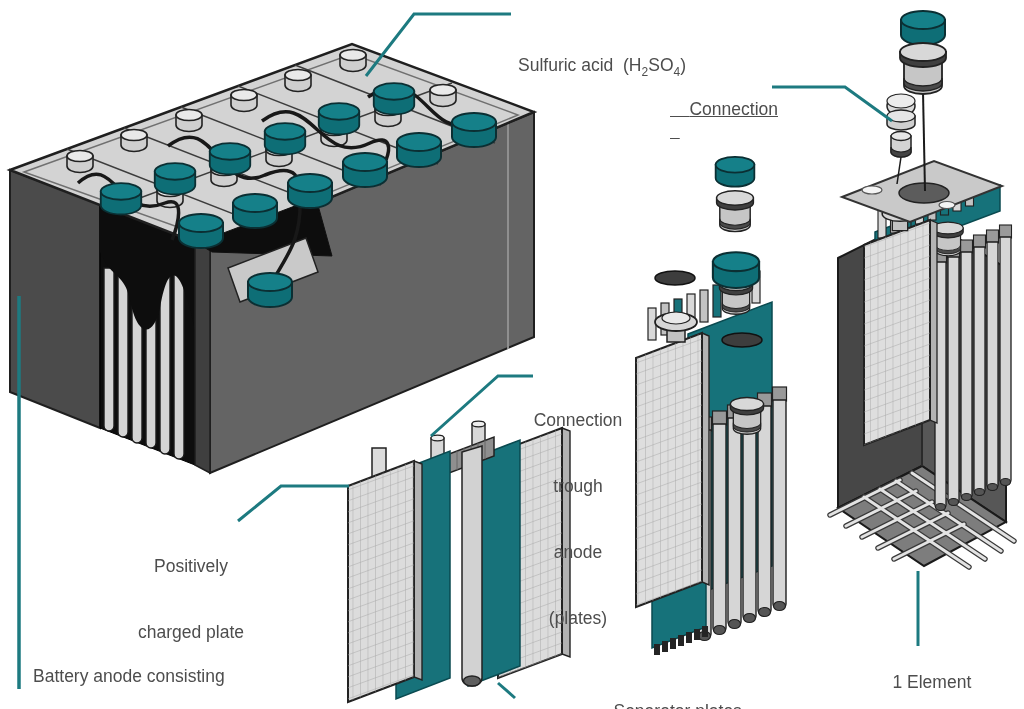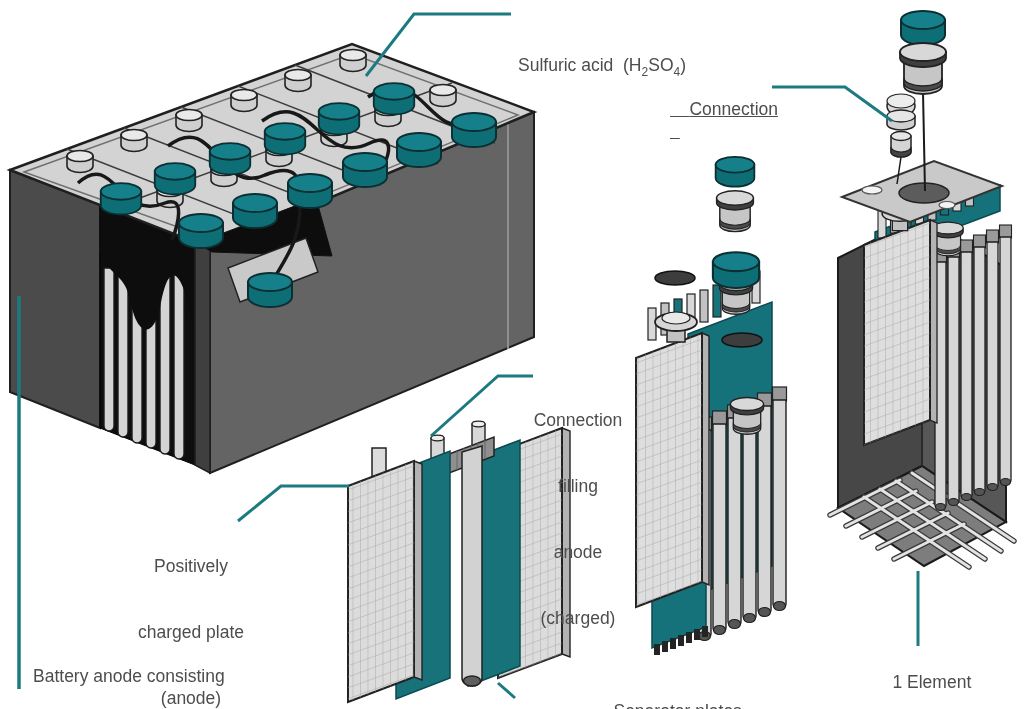--- a/index.html
+++ b/index.html
@@ -294,29 +294,28 @@
   <div class="lbl big" style="left:518px;top:3px;">
     <div><span>Sulfuric acid  (H</span><span class="sub">2</span><span>SO</span><span class="sub">4</span><span>)</span></div>
   </div>
 
   <div class="lbl" style="left:670px;top:76px;text-decoration:underline;">
     <span>Connection</span>
   </div>
 
   <div class="lbl center" style="left:515px;top:365px;width:126px;">
     <div>Connection</div>
-    <div>filling</div>
+    <div>trough</div>
     <div>anode</div>
-    <div>(charged)</div>
+    <div>(plates)</div>
   </div>
 
   <div class="lbl center" style="left:114px;top:511px;width:154px;">
     <div>Positively</div>
     <div>charged plate</div>
-    <div>(anode)</div>
   </div>
 
   <div class="lbl" style="left:33px;top:621px;">
     <div>Battery anode consisting</div>
     
     
   </div>
 
   <div class="lbl" style="left:594px;top:678px;">
     <span>Separator plates</span>

